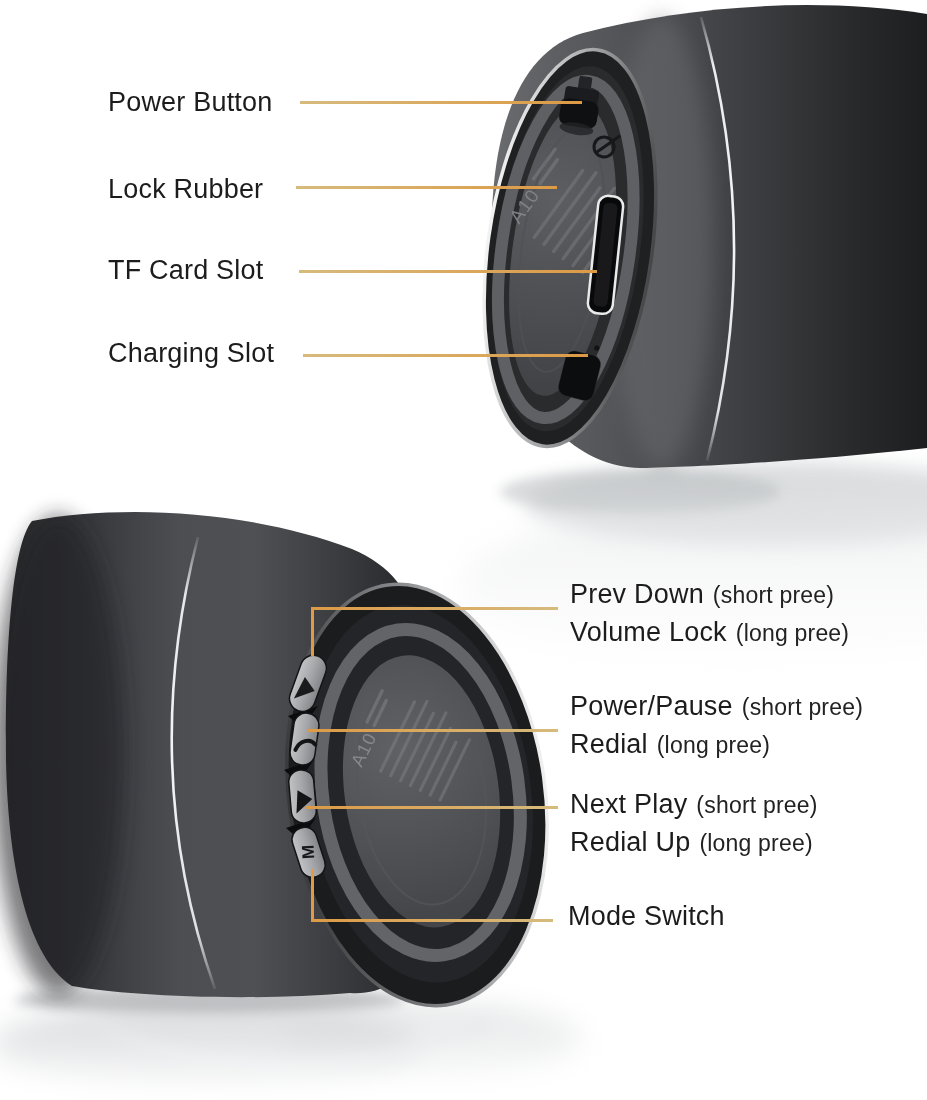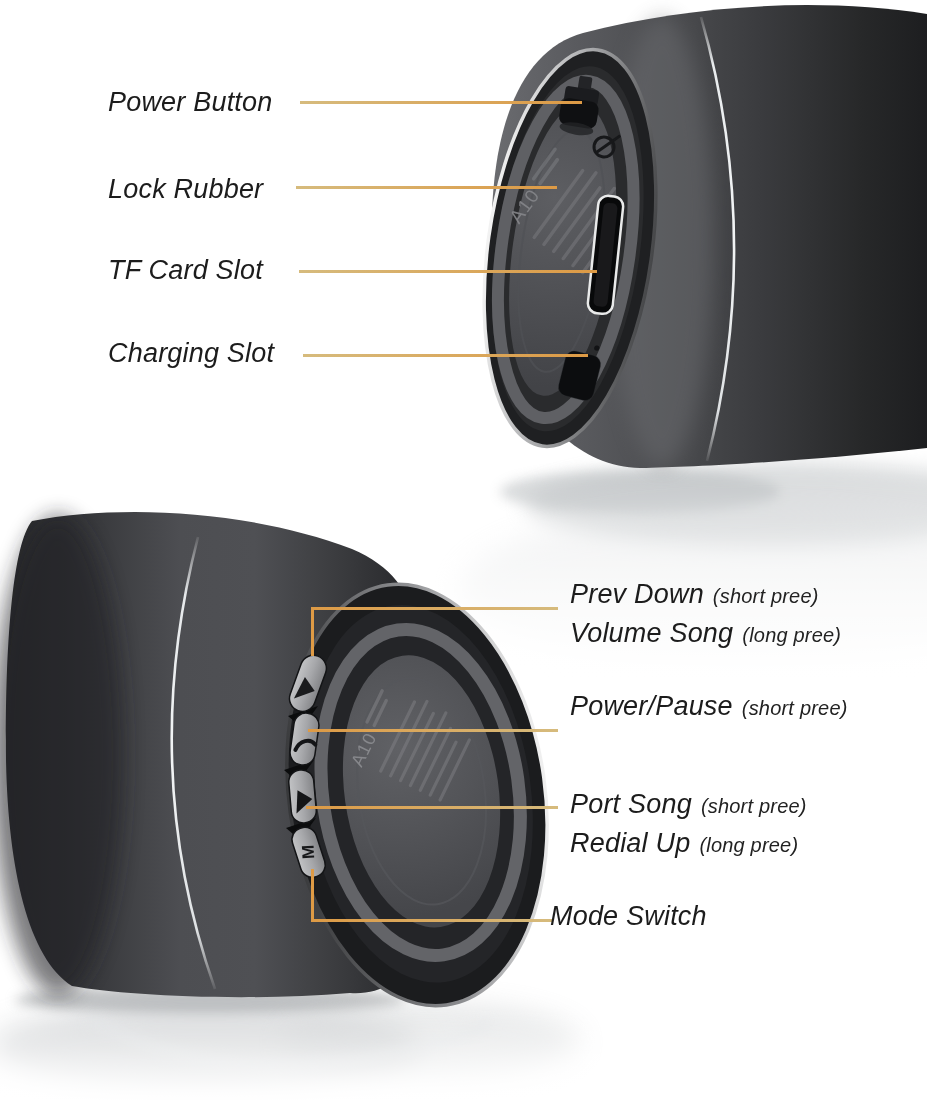--- a/index.html
+++ b/index.html
@@ -3,22 +3,22 @@
 <meta charset="utf-8">
 <style>
   html,body{margin:0;padding:0;background:#fff;}
   .canvas{
     position:relative;width:927px;height:1100px;background:#ffffff;overflow:hidden;
     font-family:"Liberation Sans", sans-serif;
   }
   .scene{position:absolute;left:0;top:0;z-index:0;overflow:visible;}
   .hline{position:absolute;height:3px;z-index:2;}
   .vline{position:absolute;width:3px;z-index:2;}
-  .lbl{position:absolute;color:#1c1c1c;font-size:27px;white-space:nowrap;z-index:3;letter-spacing:.2px;font-style:italic;}
-  .lbl .n{font-size:20px;margin-left:9px;color:#222;}
+  .lbl{position:absolute;color:#1c1c1c;font-size:27px;white-space:nowrap;z-index:3;letter-spacing:.2px;}
+  .lbl .n{font-size:23px;margin-left:9px;color:#222;}
   .grp .row{line-height:37px;}
 </style>
 </head>
 <body>
 
 <div class="canvas">
 
   <svg class="scene" width="927" height="1100" viewBox="0 0 927 1100">
     <defs>
       <linearGradient id="bodyTopG" gradientUnits="userSpaceOnUse" x1="495" y1="240" x2="927" y2="240">
@@ -233,25 +233,26 @@
     <span>Power Button</span></div>
   <div class="lbl" style="left:108px;top:174px">
     <span>Lock Rubber</span></div>
   <div class="lbl" style="left:108px;top:255px">
     <span>TF Card Slot</span></div>
   <div class="lbl" style="left:108px;top:338px">
     <span>Charging Slot</span></div>
 
   <div class="lbl grp" style="left:570px;top:576px">
     <div class="row"><span class="t">Prev Down</span><span class="n">(short pree)</span></div>
-    <div class="row"><span class="t">Volume Song</span><span class="n">(long pree)</span></div>
+    <div class="row"><span class="t">Volume Lock</span><span class="n">(long pree)</span></div>
   </div>
   <div class="lbl grp" style="left:570px;top:688px">
     <div class="row"><span class="t">Power/Pause</span><span class="n">(short pree)</span></div>
+    <div class="row"><span class="t">Redial</span><span class="n">(long pree)</span></div>
   </div>
   <div class="lbl grp" style="left:570px;top:786px">
-    <div class="row"><span class="t">Port Song</span><span class="n">(short pree)</span></div>
+    <div class="row"><span class="t">Next Play</span><span class="n">(short pree)</span></div>
     <div class="row"><span class="t">Redial Up</span><span class="n">(long pree)</span></div>
   </div>
-  <div class="lbl" style="left:550px;top:901px">
+  <div class="lbl" style="left:568px;top:901px">
     <span>Mode Switch</span></div>
 
 </div>
 
 </body></html>

